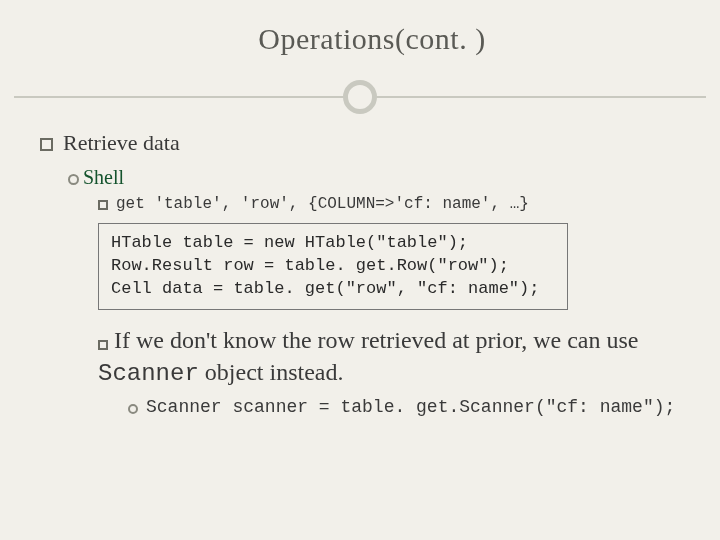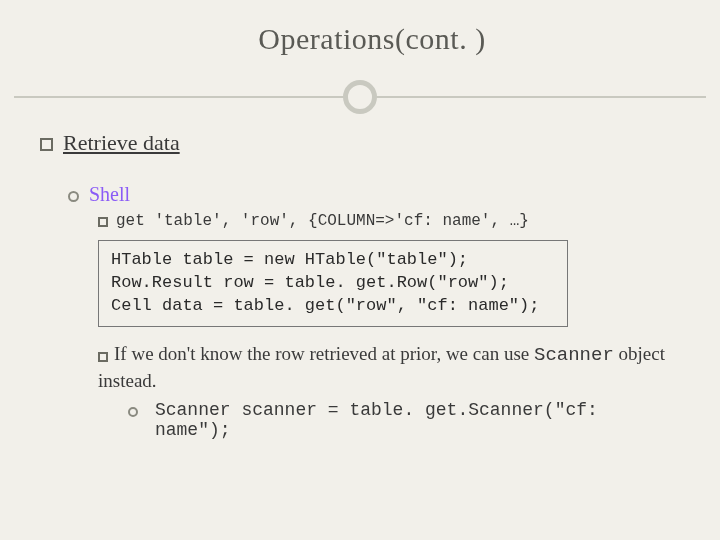--- a/index.html
+++ b/index.html
@@ -55,37 +55,36 @@
   }
   .content {
     padding: 12px 40px 0 40px;
   }
   .lvl1 {
     display: flex;
     align-items: baseline;
     gap: 10px;
     font-size: 22px;
     color: #3a3a3a;
-    margin-bottom: 27px;
-    text-decoration: underline;
+    margin-bottom: 10px;
   }
   .sq {
     display: inline-block;
     width: 13px;
     height: 13px;
     border: 2px solid #6b6b62;
     position: relative;
     top: 1px;
   }
   .lvl2 {
     display: flex;
     align-items: baseline;
-    gap: 10px;
+    gap: 4px;
     font-size: 20px;
-    color: #8b5cf6;
+    color: #14532d;
     margin: 6px 0 6px 28px;
   }
   .circ {
     display: inline-block;
     width: 11px;
     height: 11px;
     border: 2px solid #8a8a80;
     border-radius: 50%;
     position: relative;
     top: 1px;
@@ -114,30 +113,30 @@
     border: 1px solid #777;
     background: #f2f0ea;
     padding: 8px 12px;
     font-family: 'Courier New', Courier, monospace;
     font-size: 17px;
     line-height: 1.35;
     color: #2a2a2a;
     width: calc(100% - 170px);
   }
   .note {
-    font-size: 19px;
+    font-size: 24px;
     color: #3a3a3a;
     margin: 8px 0 6px 58px;
     line-height: 1.35;
   }
   .note .fsq { margin-right: 6px; }
   .lvl4 {
     display: flex;
     align-items: baseline;
-    gap: 17px;
+    gap: 8px;
     margin: 6px 0 0 88px;
     font-size: 18px;
     color: #3a3a3a;
   }
   .scirc {
     display: inline-block;
     width: 10px;
     height: 10px;
     border: 2px solid #8a8a80;
     border-radius: 50%;

